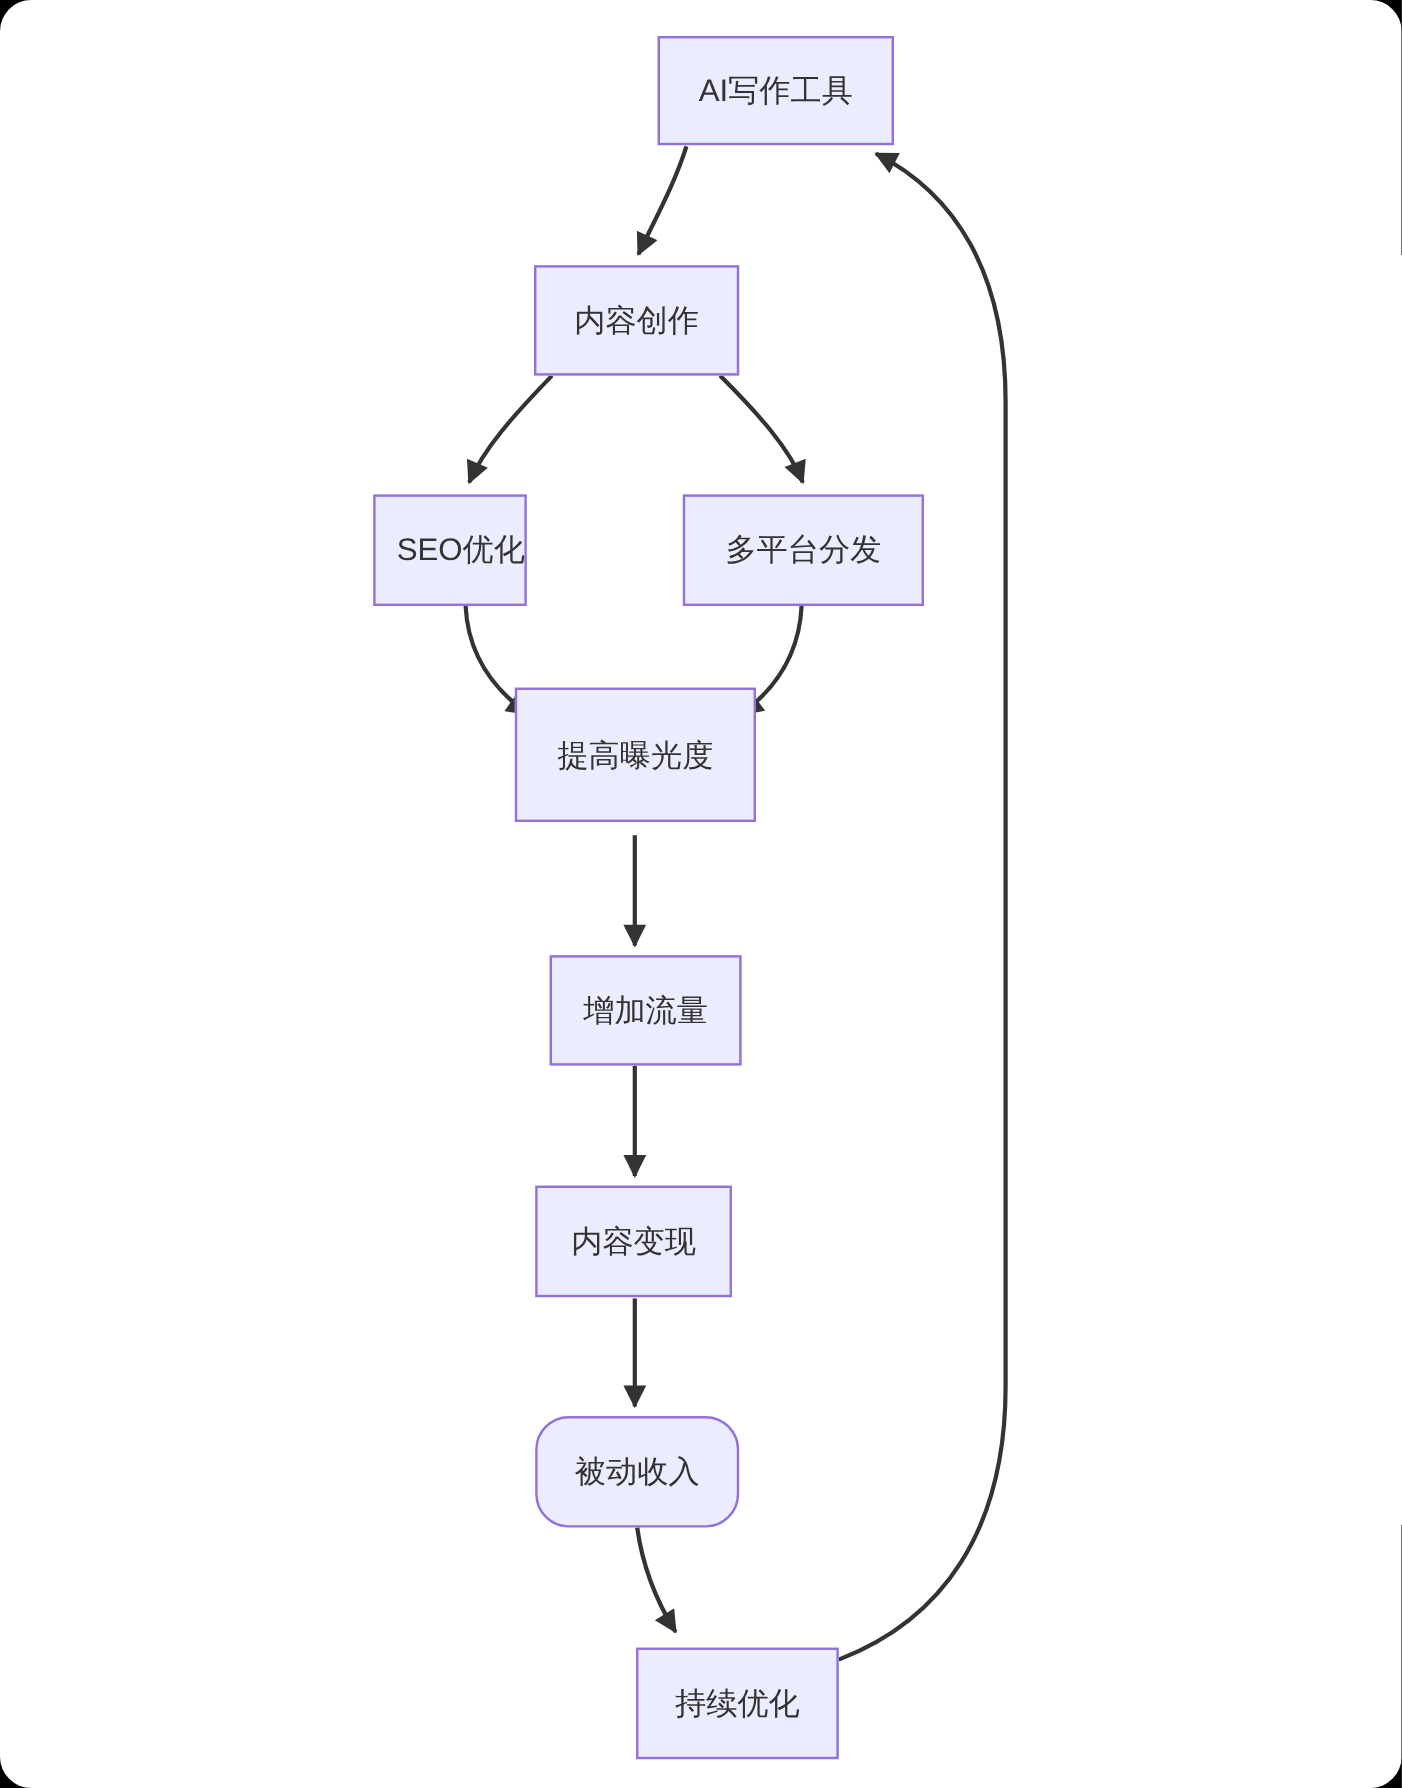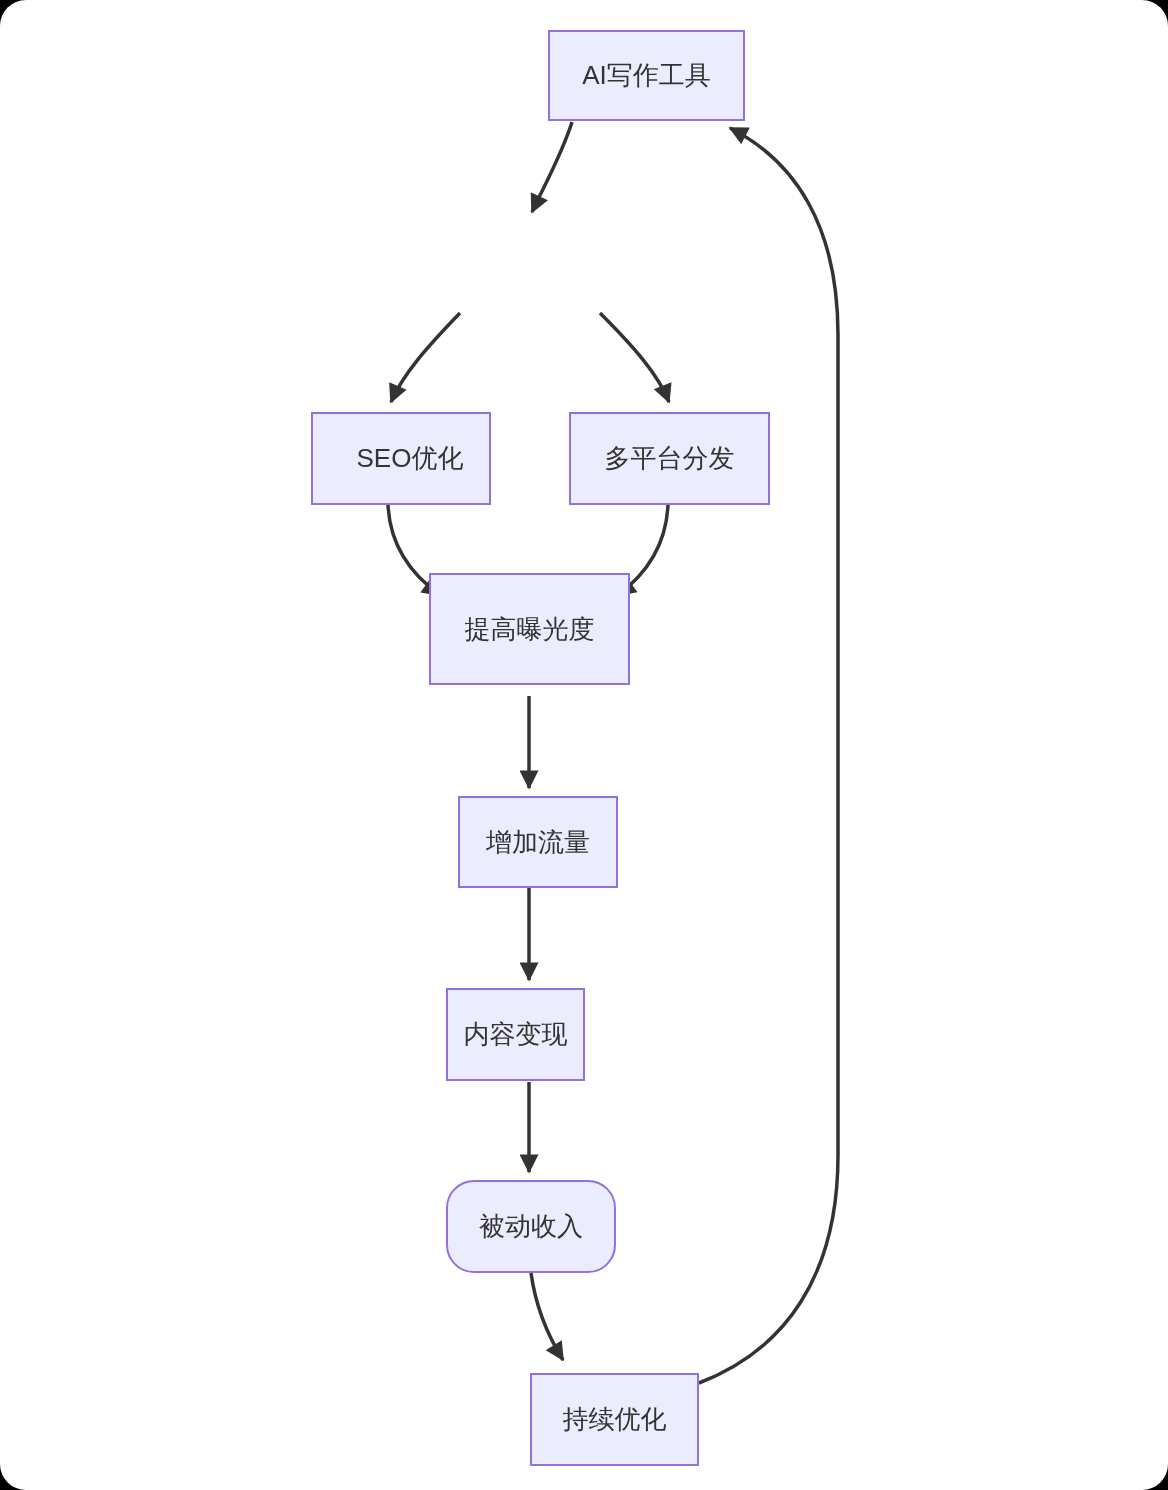--- a/index.html
+++ b/index.html
@@ -36,25 +36,25 @@
     color: #333333;
     font-size: 26px;
     display: flex;
     align-items: center;
     justify-content: center;
     text-align: center;
     white-space: nowrap;
   }
   #n-ai       { left: 516px; top: 30px;   width: 197px; height: 91px; margin-left: 32px; }
   #n-create   { left: 445px; top: 221px;  width: 171px; height: 92px; }
-  #n-seo      { left: 311px; top: 412px;  width: 180px; height: 93px; padding-left: 18px; }
+  #n-seo      { left: 311px; top: 412px;  width: 128px; height: 93px; padding-left: 18px; }
   #n-dist     { left: 569px; top: 412px;  width: 201px; height: 93px; }
   #n-expo     { left: 429px; top: 573px;  width: 201px; height: 112px; }
   #n-traffic  { left: 458px; top: 796px;  width: 160px; height: 92px; }
-  #n-money    { left: 446px; top: 988px;  width: 139px; height: 93px; }
+  #n-money    { left: 446px; top: 988px;  width: 164px; height: 93px; }
   #n-passive  { left: 446px; top: 1180px; width: 170px; height: 93px; border-radius: 28px; }
   #n-opt      { left: 530px; top: 1373px; width: 169px; height: 93px; font-family: Liberation Serif, serif; }
 </style>
 </head>
 <body>
 
 <div class="page">
 
   <svg class="edges" viewBox="0 0 1168 1490" xmlns="http://www.w3.org/2000/svg">
     <defs>
@@ -71,20 +71,23 @@
     <path class="edge" d="M529,888 L529,980" marker-end="url(#arrow)"></path>
     <path class="edge" d="M529,1082 L529,1172" marker-end="url(#arrow)"></path>
     <path class="edge" d="M531,1273 C536,1309 548,1336 563,1360" marker-end="url(#arrow)"></path>
     <path class="edge" d="M699,1383 C785,1350 838,1276 838,1155 L838,335 C838,226 795,161 730,128" marker-end="url(#arrow)"></path>
   </svg>
 
   <div class="node" id="n-ai">
     <span>AI写作工具</span>
   </div>
 
+  <div class="node" id="n-create">
+    <span>内容创作</span>
+  </div>
 
   <div class="node" id="n-seo">
     <span>SEO优化</span>
   </div>
 
   <div class="node" id="n-dist">
     <span>多平台分发</span>
   </div>
 
   <div class="node" id="n-expo">

